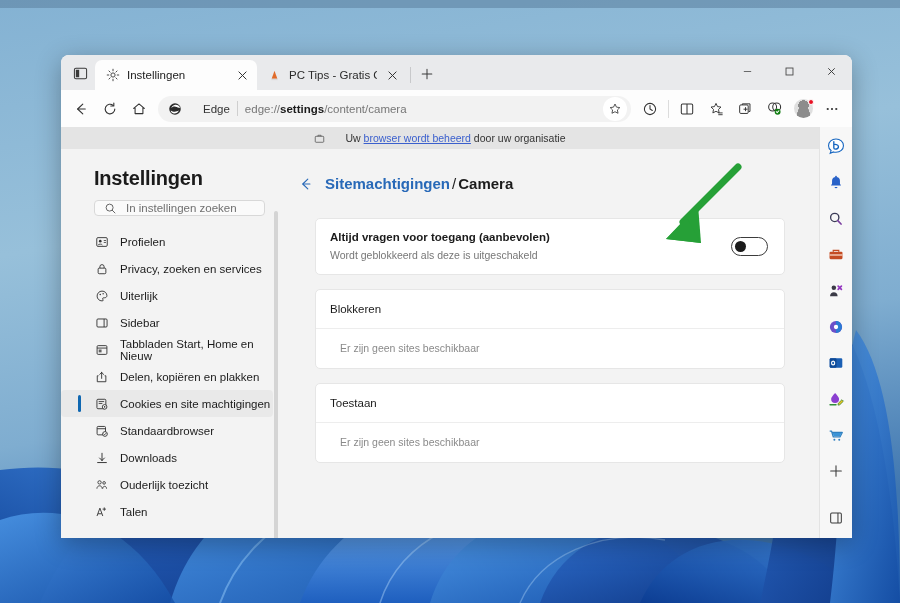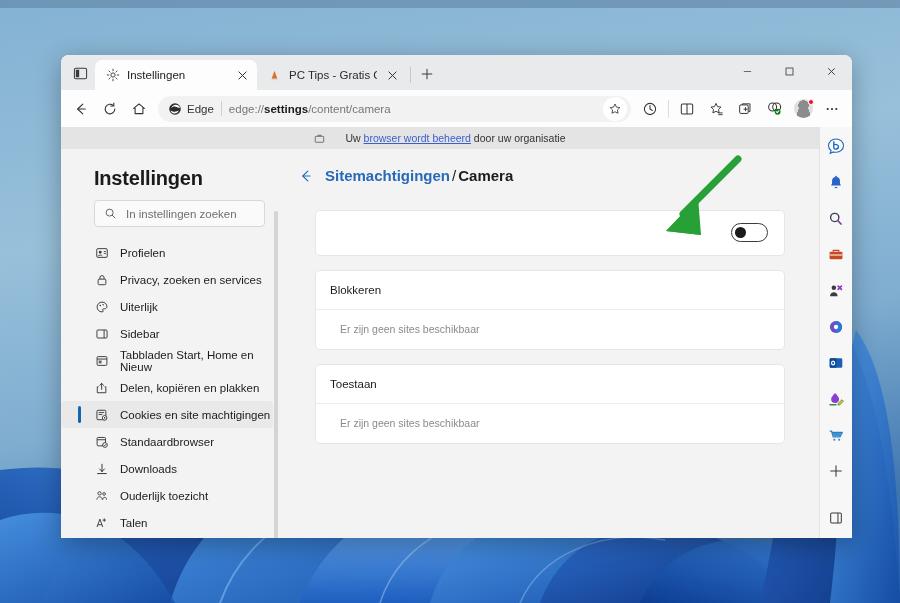--- a/index.html
+++ b/index.html
@@ -100,21 +100,21 @@
     flex: 1 1 auto;
     height: 26px;
     margin: 0 4px;
     background: #f2f2f2;
     border-radius: 13px;
     display:flex; align-items:center;
     padding: 0 4px 0 10px;
     gap: 7px;
     min-width: 0;
   }
-  .omni-brand { display:flex; align-items:center; gap:5px; flex:0 0 auto; }
+  .omni-brand { display:flex; align-items:center; gap:21px; flex:0 0 auto; }
   .omni-brand-label { font-size:11.5px; color:#333; }
   .omni-div { width:1px; height:15px; background:#cfcfcf; flex:0 0 auto; }
   .omni-url { font-size:11.5px; color:#777; flex:1 1 auto; white-space:nowrap; overflow:hidden; min-width:0;}
   .omni-url b { color:#1b1b1b; font-weight:700; }
   .omni-star {
     width:24px;height:24px;border-radius:50%;background:#fff;
     display:flex;align-items:center;justify-content:center;flex:0 0 auto;
   }
   .tb-sep { width:1px; height:18px; background:#dcdcdc; margin:0 3px; }
   .avatar-wrap { position:relative; width:28px;height:28px;display:flex;align-items:center;justify-content:center; }
@@ -139,42 +139,42 @@
   }
   .banner a { color:#3a5fcd; text-decoration:underline; }
 
   
   .settings { flex:1 1 auto; display:flex; background:#f3f3f3; min-height:0; position:relative; }
 
   .snav { width:222px; flex:0 0 auto; padding: 14px 0 0 0; position:relative; }
   .snav-title { font-size:20px; font-weight:600; color:#1b1b1b; padding: 4px 0 10px 33px; letter-spacing:-0.2px;}
   .searchbox {
     margin: 0 18px 0 33px;
-    height:27px; background:#fafafa; border:1px solid #d8d8d8; border-radius:4px;
+    height:16px; background:#fafafa; border:1px solid #d8d8d8; border-radius:4px;
     display:flex; align-items:center; gap:9px; padding:0 9px;
   }
   .searchbox .ph { font-size:11.5px; color:#707070; }
   .navlist { margin-top:12px; }
   .navitem {
     height: 27px; display:flex; align-items:center; gap:11px;
     padding-left: 33px; position:relative; font-size:11.5px; color:#1b1b1b;
     margin-right:10px; border-radius:4px;
   }
   .navitem .nicon { width:15px; height:15px; display:flex; align-items:center; justify-content:center; flex:0 0 auto;}
   .navitem.sel { background:#e9e9e9; }
   .navitem.sel::before {
     content:""; position:absolute; left:17px; top:5px; width:3px; height:17px;
     background:#0f67b1; border-radius:2px;
   }
   .navscroll {
     position:absolute; right:5px; top:62px;
     width:4px; height:400px; background:#d4d4d4; border-radius:2px;
   }
 
-  .scontent { flex:1 1 auto; padding: 18px 0 0 0; min-width:0; position:relative; }
+  .scontent { flex:1 1 auto; padding: 18px 0 0 0; min-width:0; position:relative;margin-top:8px; }
   .crumb { display:flex; align-items:center; gap:11px; padding-left:14px; margin-bottom:26px;}
   .crumb .back { width:17px;height:17px;display:flex;align-items:center;justify-content:center;}
   .crumb-text { font-size:15px; font-weight:600; color:#1b1b1b; }
   .crumb-text .lnk { color:#2869b8; }
   .crumb-text .sep { color:#1b1b1b; font-weight:400; margin:0 2px; }
 
   .cardwrap { padding: 0 34px 0 32px; }
   .card {
     background:#fff; border:1px solid #e6e6e6; border-radius:5px;
     margin-bottom: 14px; overflow:hidden;
@@ -584,20 +584,22 @@
               </svg>
             </span>
             <span class="crumb-text"><span class="lnk">Sitemachtigingen</span><span class="sep">/</span><span>Camera</span></span>
           </div>
 
           <div class="cardwrap">
 
             <div class="card">
               <div class="card-row-main">
                 <div>
+                  <div class="card-label">Altijd vragen voor toegang (aanbevolen)</div>
+                  <div class="card-sub">Wordt geblokkeerd als deze is uitgeschakeld</div>
                 </div>
                 <div class="toggle">
                   <span class="knob"></span>
                 </div>
               </div>
             </div>
 
             <div class="card">
               <div class="card-head">Blokkeren</div>
               <div class="card-empty">Er zijn geen sites beschikbaar</div>

